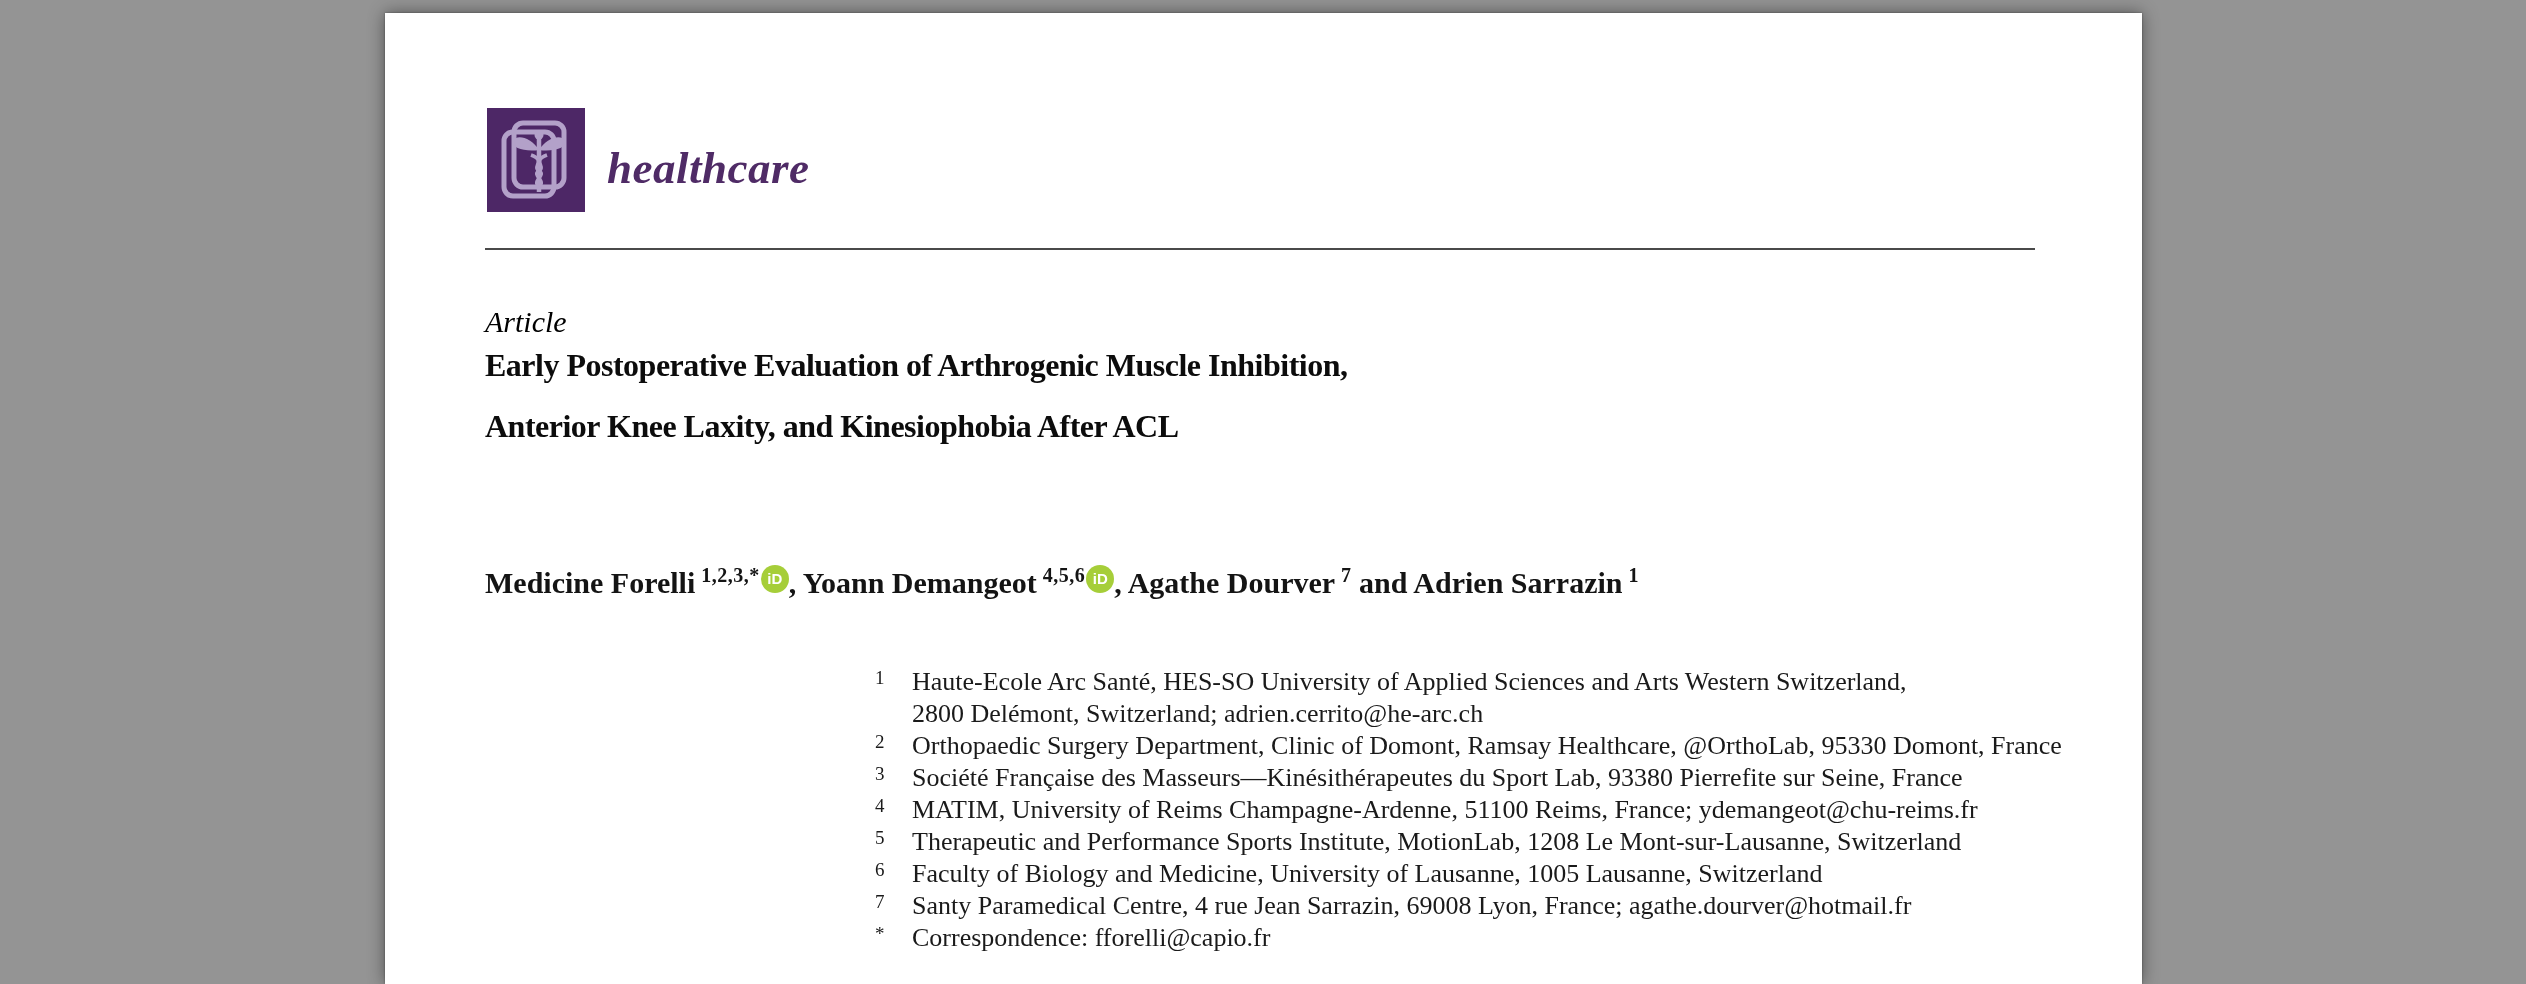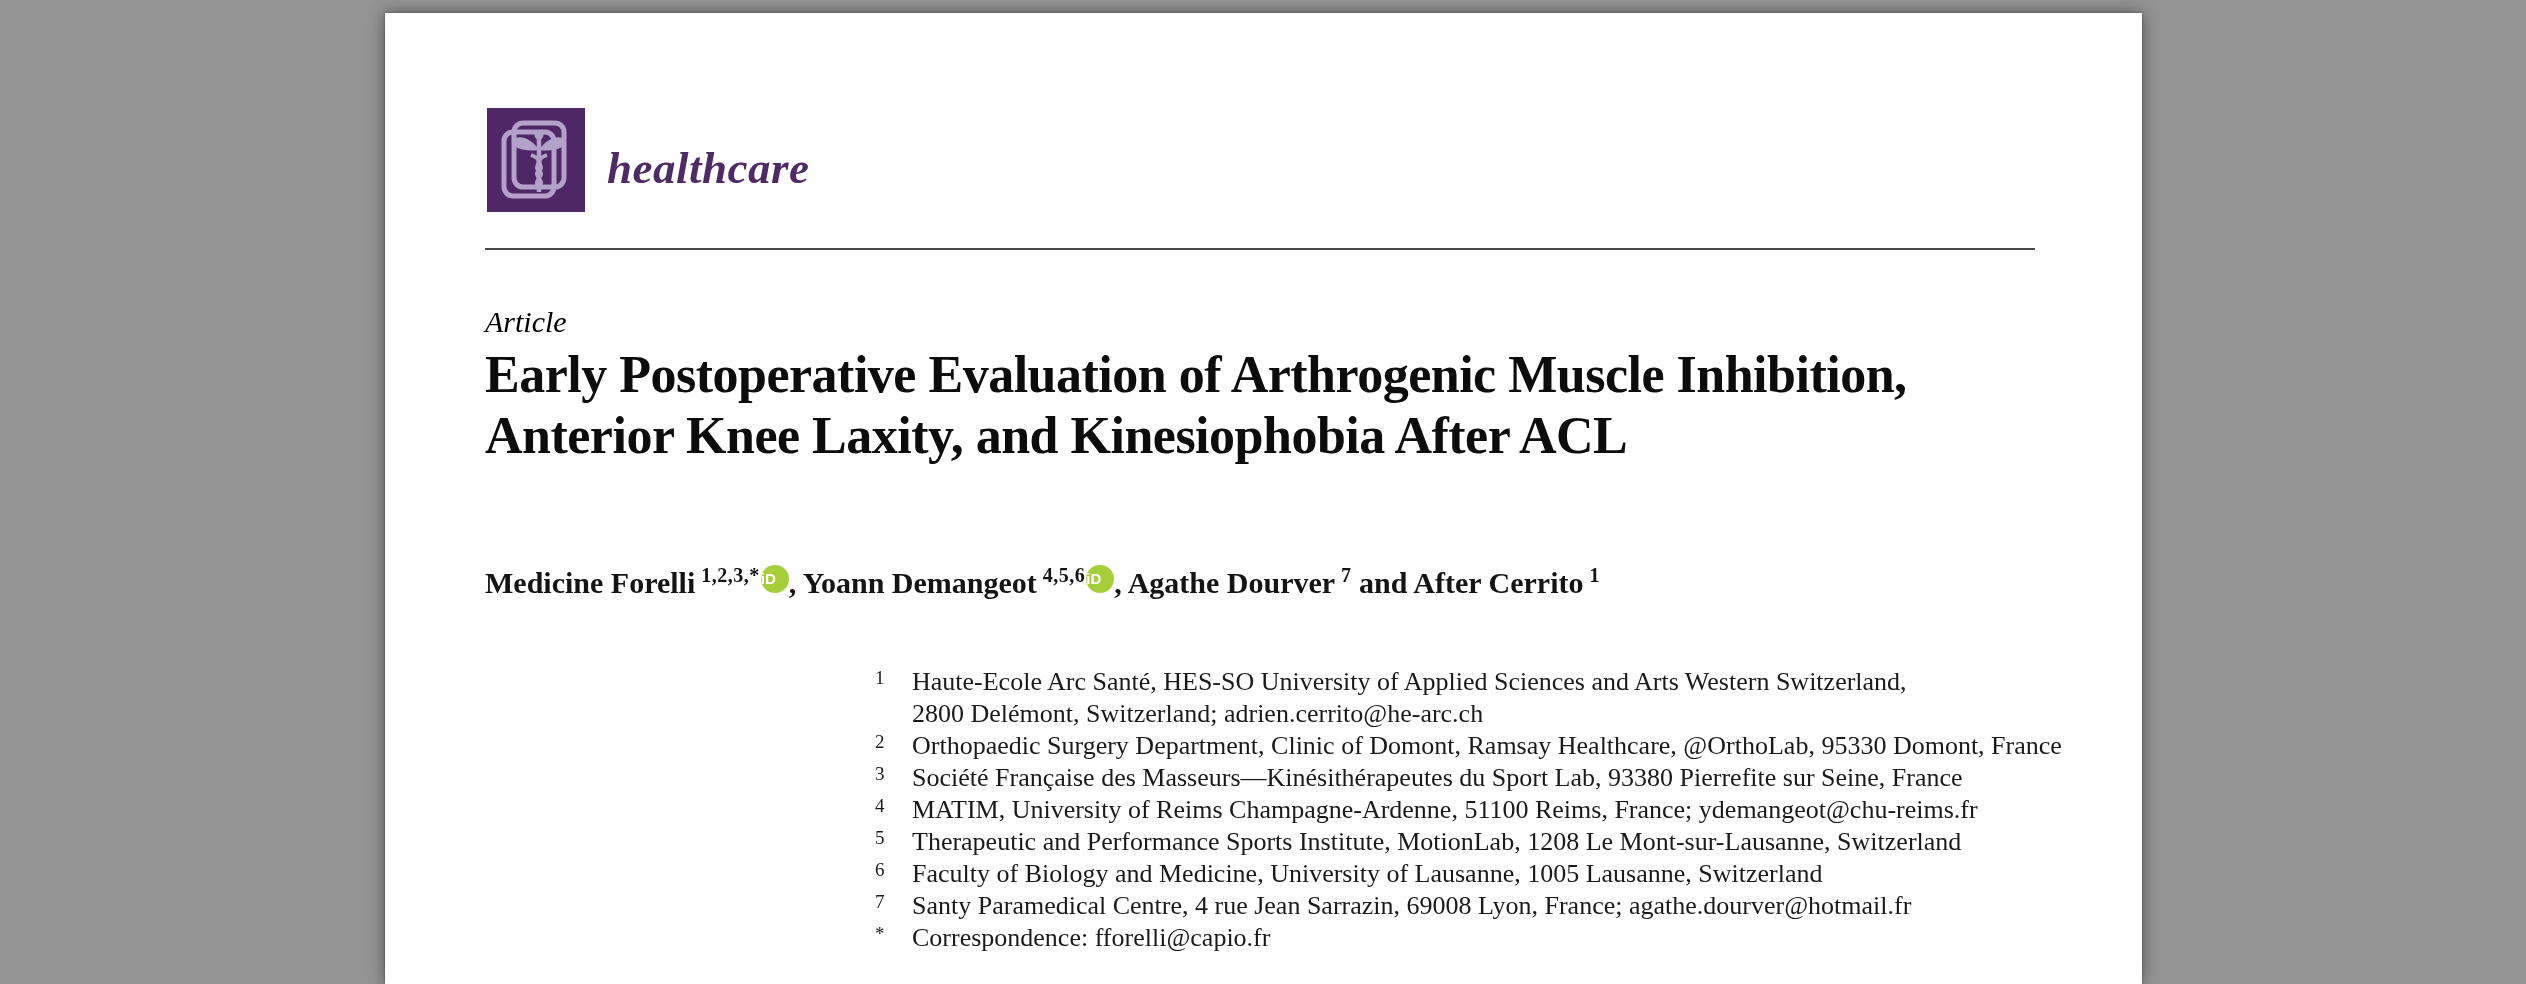--- a/index.html
+++ b/index.html
@@ -78,24 +78,24 @@
     position: absolute;
     left: 100px;
     top: 292px;
     font-style: italic;
     font-size: 30px;
     color: #000000;
   }
   .title {
     position: absolute;
     left: 100px;
-    top: 331px;
+    top: 322px;
     width: 1580px;
     font-weight: bold;
-    font-size: 52px;
+    font-size: 32px;
     line-height: 61px;
     color: #0c0c0c;
     letter-spacing: -0.5px;
   }
   .title .tline { white-space: nowrap; }
   .authors {
     position: absolute;
     left: 100px;
     top: 551px;
     width: 1580px;
@@ -114,20 +114,21 @@
     width: 28px;
     height: 28px;
     border-radius: 50%;
     background: #a6ce39;
     color: #ffffff;
     font-family: "Liberation Sans", sans-serif;
     font-weight: bold;
     font-style: normal;
     font-size: 15px;
     line-height: 28px;
+    text-align: center;
     vertical-align: 9px;
     margin-left: 1px;
   }
   
   .affiliations {
     position: absolute;
     left: 490px;
     top: 653px;
     width: 1200px;
   }
@@ -177,21 +178,21 @@
 
     <div class="rule"></div>
 
     <div class="article-label">Article</div>
 
     <div class="title">
       <div class="tline">Early Postoperative Evaluation of Arthrogenic Muscle Inhibition,</div>
       <div class="tline">Anterior Knee Laxity, and Kinesiophobia After ACL</div>
     </div>
 
-    <div class="authors"><span>Medicine Forelli</span><sup>1,2,3,*</sup><span class="orcid-badge">iD</span><span>, </span><span>Yoann Demangeot</span><sup>4,5,6</sup><span class="orcid-badge">iD</span><span>, </span><span>Agathe Dourver</span><sup>7</sup><span> and </span><span>After Cerrito</span><sup>1</sup></div>
+    <div class="authors"><span>Medicine Forelli</span><sup>1,2,3,*</sup><span class="orcid-badge">iD</span><span>, </span><span>Yoann Demangeot</span><sup>4,5,6</sup><span class="orcid-badge">iD</span><span>, </span><span>Agathe Dourver</span><sup>7</sup><span> and </span><span>Adrien Sarrazin</span><sup>1</sup></div>
 
     <div class="affiliations">
       <div class="aff-row">
         <span class="aff-marker">1</span>
         <span class="aff-text">Haute-Ecole Arc Santé, HES-SO University of Applied Sciences and Arts Western Switzerland,
 2800 Delémont, Switzerland; adrien.cerrito@he-arc.ch</span>
       </div>
       <div class="aff-row">
         <span class="aff-marker">2</span>
         <span class="aff-text">Orthopaedic Surgery Department, Clinic of Domont, Ramsay Healthcare, @OrthoLab, 95330 Domont, France</span>

